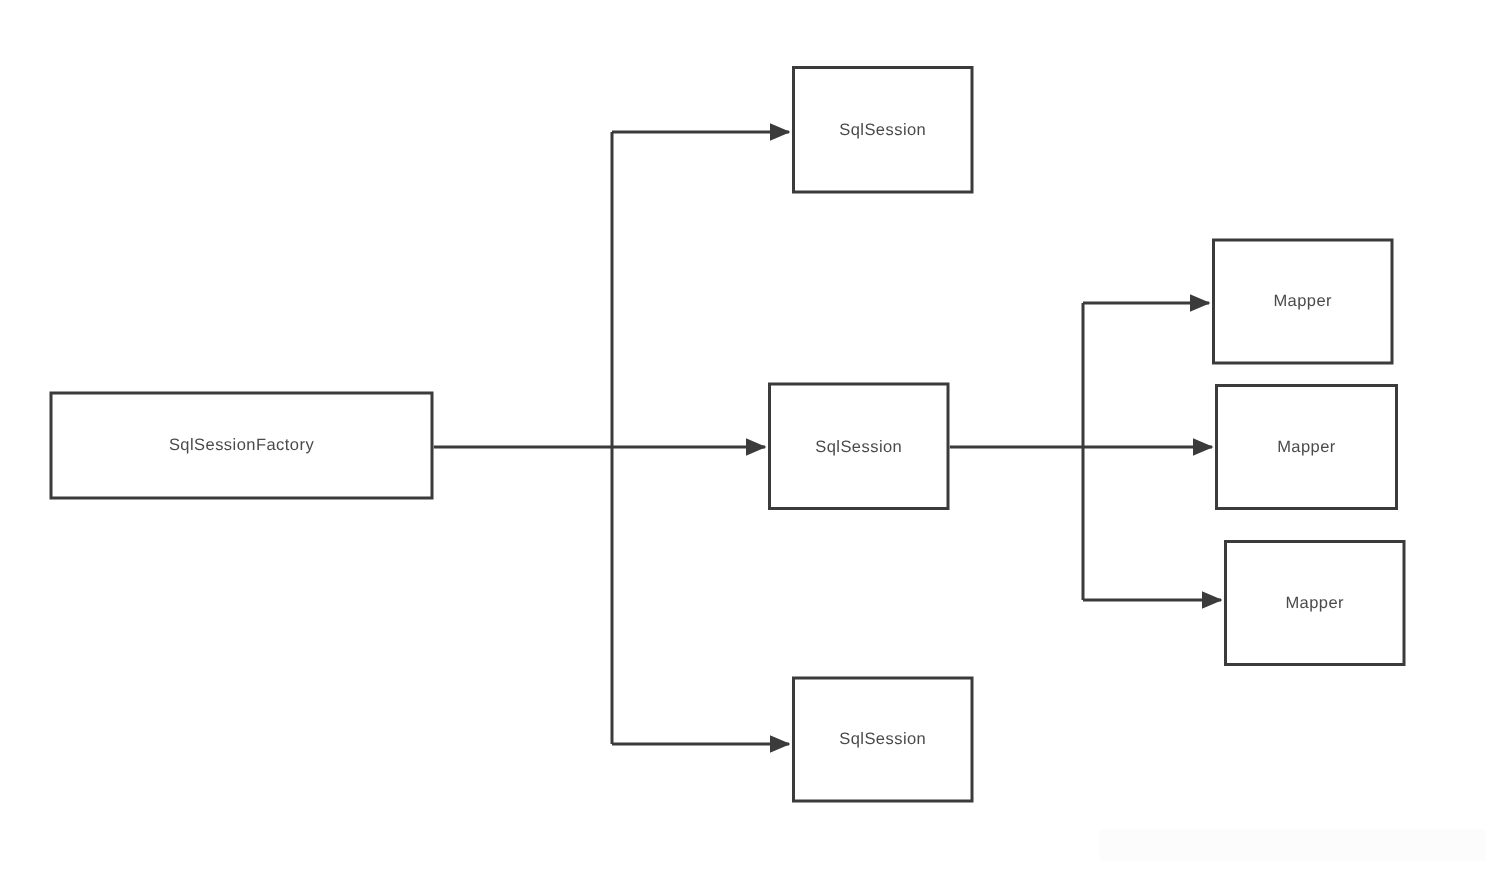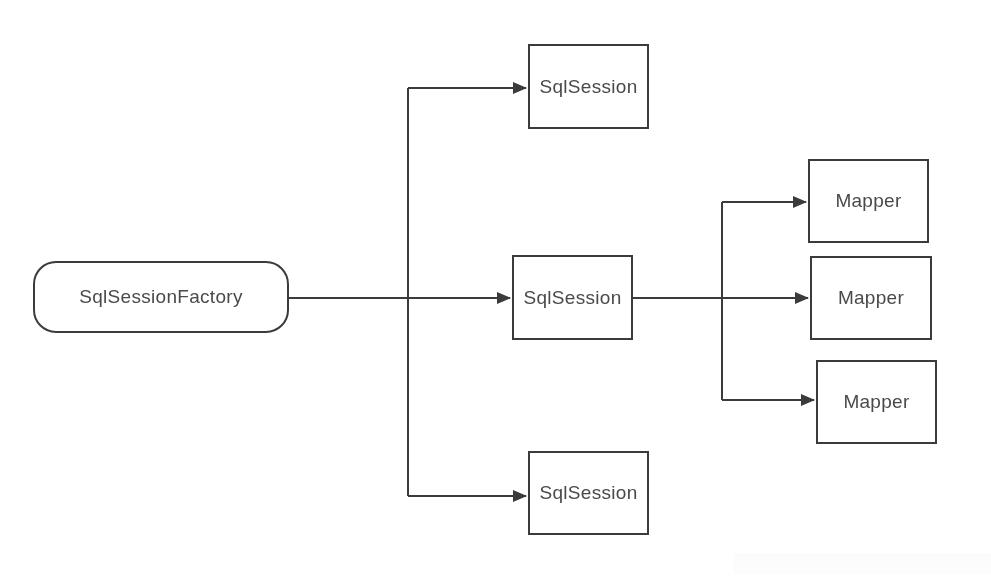--- a/index.html
+++ b/index.html
@@ -30,25 +30,25 @@
   }
   .arrowhead { fill: var(--stroke); }
   .node {
     position: absolute;
     border: 2px solid var(--stroke);
     background: var(--background);
     display: flex;
     align-items: center;
     justify-content: center;
     color: var(--text);
-    font-size: 19px;
+    font-size: 11px;
     font-weight: 300;
     letter-spacing: 0.3px;
   }
-  .node-factory       { left: 33px;  top: 261px; width: 256px; height: 72px; border-radius: 23px; }
+  .node-factory       { left: 33px;  top: 261px; width: 256px; height: 72px; }
   .node-session-top   { left: 528px; top: 44px;  width: 121px; height: 85px; }
   .node-session-mid   { left: 512px; top: 255px; width: 121px; height: 85px; }
   .node-session-bottom{ left: 528px; top: 451px; width: 121px; height: 84px; }
   .node-mapper-top    { left: 808px; top: 159px; width: 121px; height: 84px; }
   .node-mapper-mid    { left: 810px; top: 256px; width: 122px; height: 84px; }
   .node-mapper-bottom { left: 816px; top: 360px; width: 121px; height: 84px; }
   .watermark-band {
     position: absolute;
     left: 733px; top: 553px;
     width: 258px; height: 21px;

